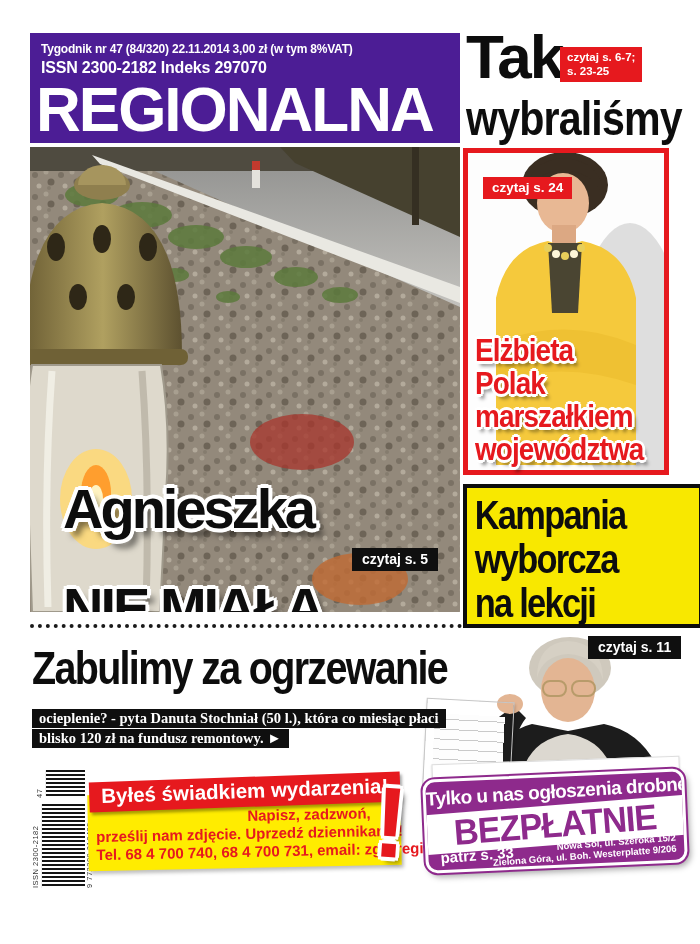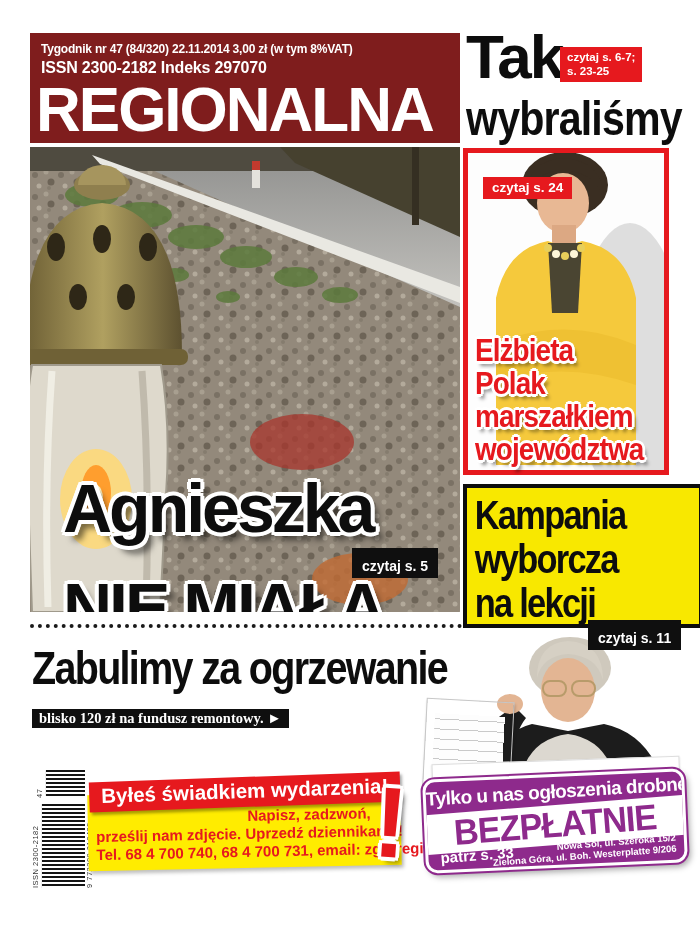--- a/index.html
+++ b/index.html
@@ -1,42 +1,42 @@
 <!DOCTYPE html>
 <html><head>
 <meta charset="utf-8">
 <style>
   * { margin:0; padding:0; box-sizing:border-box; }
   html,body { background:#fff; }
   body { width:700px; height:944px; font-family:"Liberation Sans", sans-serif; }
   .page { position:relative; width:700px; height:944px; background:#fff; overflow:hidden; }
 
   
-  .masthead { position:absolute; left:30px; top:33px; width:430px; height:110px; background:#7f1d1d; color:#fff; }
+  .masthead { position:absolute; left:30px; top:33px; width:430px; height:110px; background:#4c1d95; color:#fff; }
   .issue-line { position:absolute; left:11px; top:9px;  font-size:12px; font-weight:bold; letter-spacing:-0.2px; white-space:nowrap; }
   .issn-line  { position:absolute; left:11px; top:26px; font-size:16px; font-weight:bold; letter-spacing:-0.2px; }
   .kicker     { position:absolute; right:9px; top:13px; font-size:21px; font-weight:bold; }
   .logo       { position:absolute; left:6px; top:40px; font-size:62px; font-weight:bold; letter-spacing:-2px; transform:scaleY(1.02); transform-origin:left top; white-space:nowrap; }
 
   
   .tak { position:absolute; left:466px; top:26px; width:234px; color:#0d0d0d; font-weight:bold; line-height:1; }
   .tak-l1 { font-size:62px; letter-spacing:-2px; }
   .tak-l2 { font-size:49px; letter-spacing:-1px; transform:scaleX(0.84); transform-origin:left top; margin-top:6px; white-space:nowrap; }
   .tak-ref { position:absolute; left:560px; top:47px; background:#e6191e; color:#fff; font-size:11.5px; font-weight:bold; padding:3px 7px 4px; line-height:14px; }
 
   
   .photo { position:absolute; left:30px; top:147px; width:430px; height:465px; overflow:hidden; background:#93897b; }
-  .main-headline { position:absolute; left:33px; top:312px; z-index:5; color:#0d0d0d; font-weight:bold; font-size:68px; line-height:99px; letter-spacing:-3px; white-space:nowrap; }
+  .main-headline { position:absolute; left:33px; top:312px; z-index:5; color:#0d0d0d; font-weight:bold; font-size:56px; line-height:99px; letter-spacing:-3px; white-space:nowrap; }
   .outline-white { text-shadow:
      -3px -3px 0 #fff, 3px -3px 0 #fff, -3px 3px 0 #fff, 3px 3px 0 #fff,
      -4px 0 0 #fff, 4px 0 0 #fff, 0 -4px 0 #fff, 0 4px 0 #fff,
      7px 8px 6px rgba(0,0,0,0.55); }
-  .ref-label { position:absolute; background:#0f0f0f; color:#fff; font-size:14px; font-weight:bold; padding:10px 10px 4px; z-index:6; white-space:nowrap; }
+  .ref-label { position:absolute; background:#0f0f0f; color:#fff; font-size:14px; font-weight:bold; padding:3px 10px 4px; z-index:6; white-space:nowrap; }
   .ref-5    { left:352px; top:548px; }
-  .ref-11   { left:588px; top:620px; }
+  .ref-11   { left:588px; top:636px; }
   .ref-1213 { left:263px; top:756px; }
 
   
   .polak-box { position:absolute; left:463px; top:148px; width:206px; height:327px; background:#fdfdfd; border:5px solid #e6191e; z-index:3; }
   .polak-ref { position:absolute; left:15px; top:24px; background:#e6191e; color:#fff; font-size:13.5px; font-weight:bold; padding:3px 9px 4px; z-index:4; }
   .polak-headline { position:absolute; left:7px; top:181px; z-index:4; color:#e6191e; font-weight:bold; font-size:31px; line-height:33px; letter-spacing:-1px;
      text-shadow: -2px -2px 0 #fff, 2px -2px 0 #fff, -2px 2px 0 #fff, 2px 2px 0 #fff, -3px 0 0 #fff, 3px 0 0 #fff, 0 -3px 0 #fff, 0 3px 0 #fff, 4px 5px 4px rgba(0,0,0,0.45);
      transform:scaleX(0.9); transform-origin:left top; white-space:nowrap; }
 
   
@@ -224,20 +224,21 @@
       <path d="M62,160 Q72,100 112,90 L148,97 L184,90 Q232,100 247,160 Z" fill="#1c1c1c"></path>
       <path d="M98,160 Q102,106 148,100 Q192,106 198,160 Z" fill="#dcd8d0"></path>
       <path d="M62,160 Q56,112 72,88 L94,72 L106,84 Q90,104 86,160 Z" fill="#1c1c1c"></path>
       <ellipse cx="90" cy="70" rx="13" ry="10" fill="#e3b593"></ellipse>
     </svg>
   </div>
   <div class="bill-paper"></div>
 
   <div class="heating-headline">Zabulimy za ogrzewanie</div>
   <div class="heating-lead">
+    <span>ocieplenie? - pyta Danuta Stochniał (50 l.), która co miesiąc płaci</span>
     <span>blisko 120 zł na fundusz remontowy. ►</span>
   </div>
 
   <div class="barcode-block">
     <div class="bc bc-small"></div>
     <div class="bc bc-main"></div>
     <div class="vert bc-issue">47</div>
     <div class="vert bc-issn">ISSN 2300-2182</div>
     <div class="vert bc-digits">9 772300 218409</div>
   </div>

